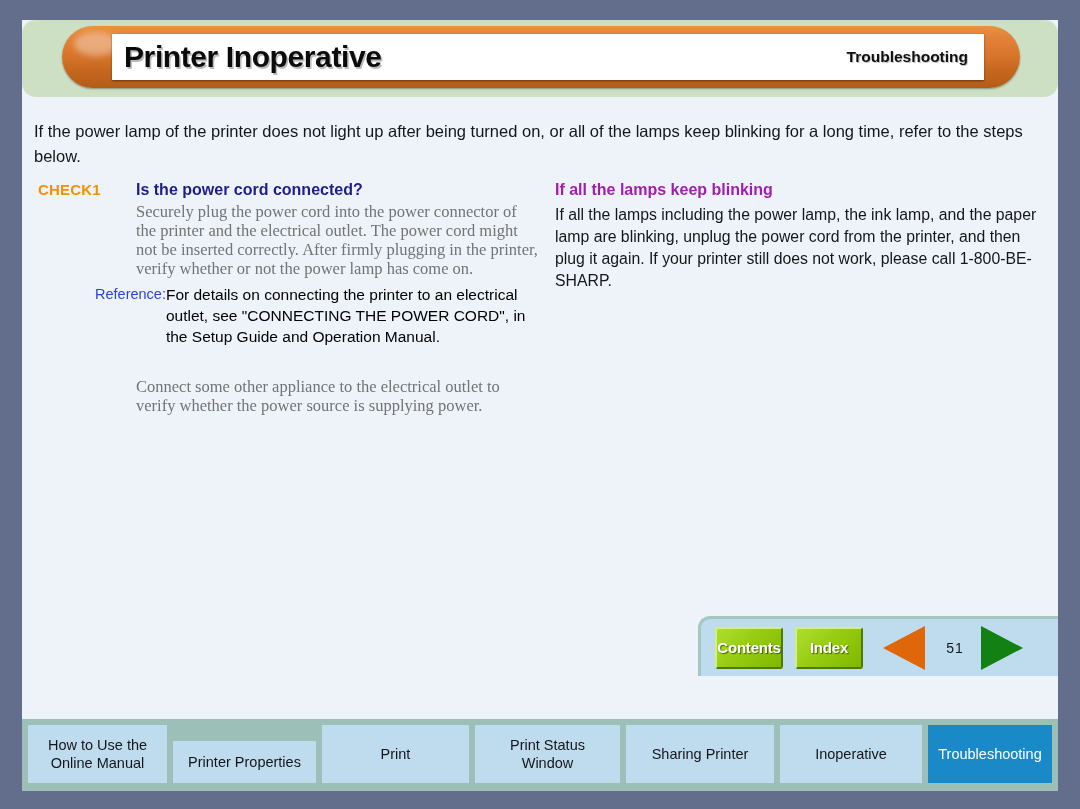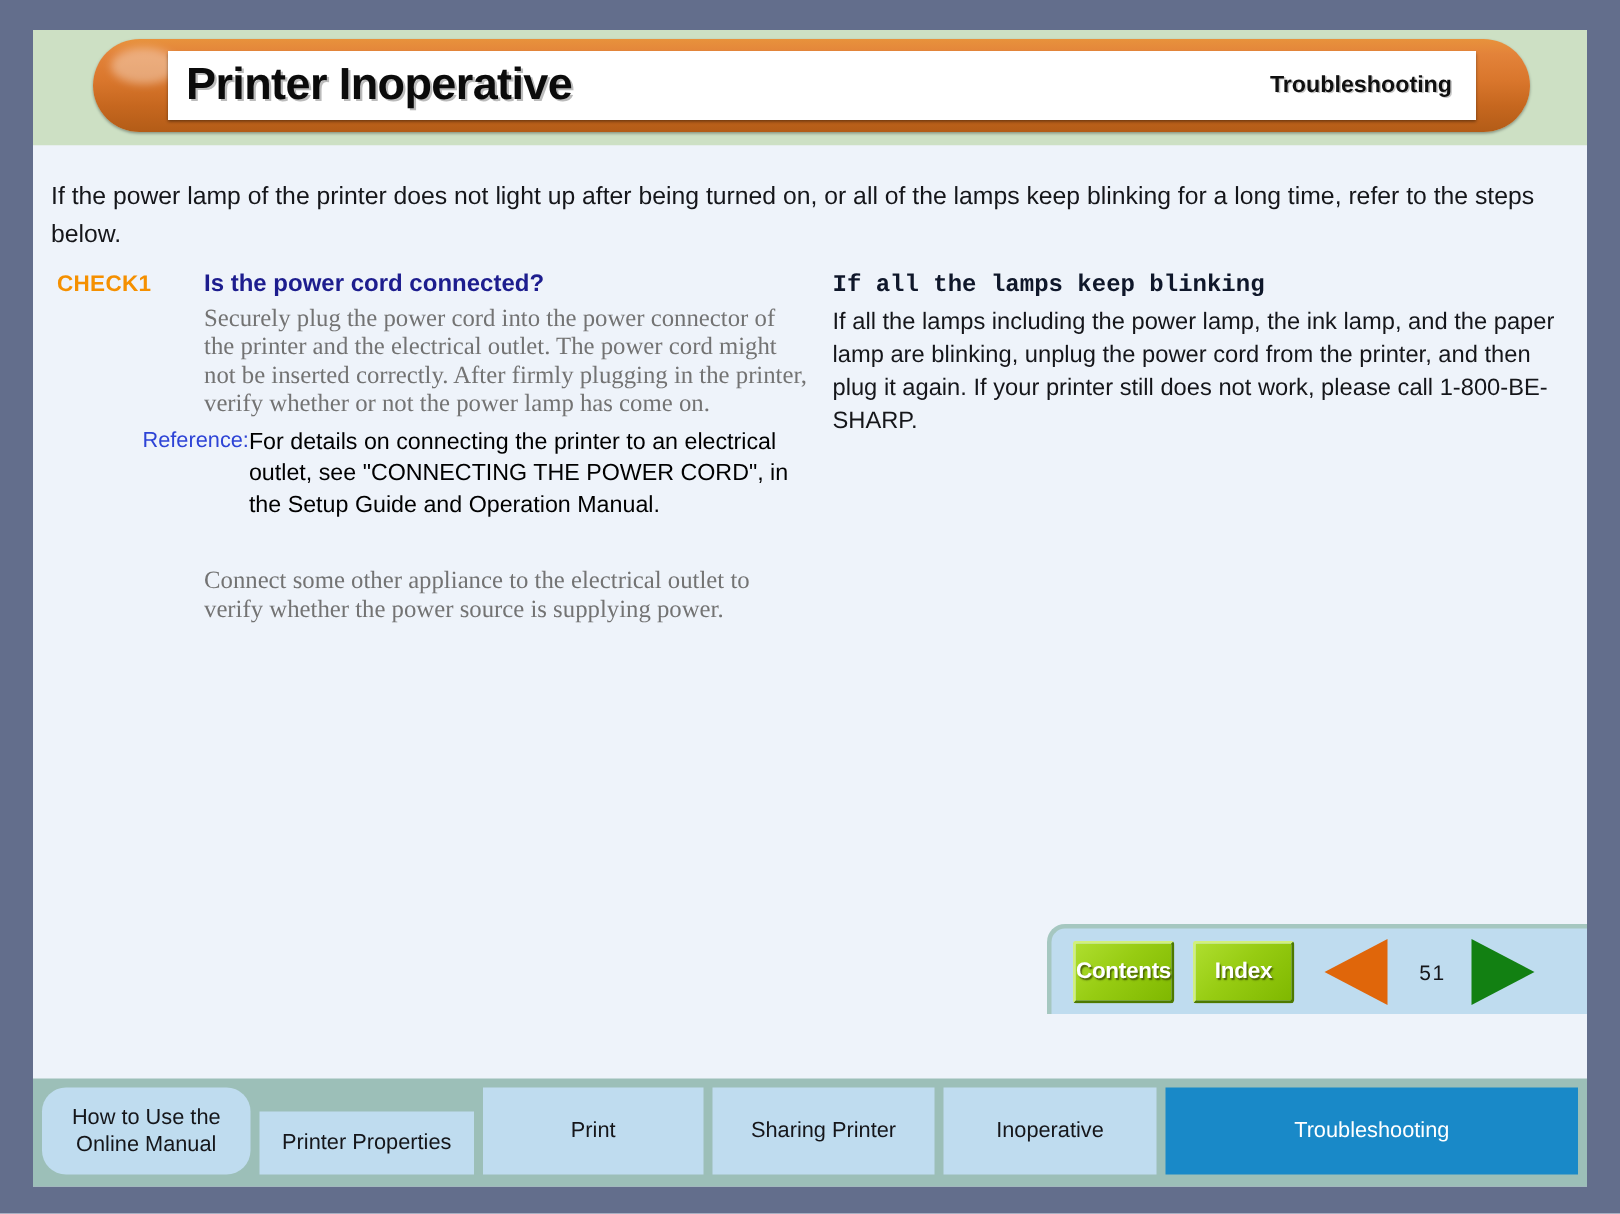--- a/index.html
+++ b/index.html
@@ -25,20 +25,21 @@
     box-sizing: border-box;
   }
 
   
   .header-band {
     position: absolute;
     left: 0; top: 0;
     width: 1036px;
     height: 77px;
     background: #cde0c4;
+    border-radius: 14px;
   }
   .header-pill {
     position: absolute;
     left: 40px;
     top: 6px;
     width: 958px;
     height: 62px;
     border-radius: 31px;
     background: linear-gradient(to bottom,
         #e8923c 0%, #e3833a 16%, #d9762c 45%, #c6671f 72%, #b35c17 100%);
@@ -159,23 +160,22 @@
   }
   .reference-text {
     font-size: 15.5px;
     color: #000000;
     line-height: 21px;
   }
 
   .rc-head {
     font-size: 16px;
     font-weight: bold;
-    color: #0f172a;
+    color: #a21caf;
     line-height: 22px;
-    font-family: Liberation Mono, monospace;
   }
   .rc-body {
     margin-top: 3px;
     font-size: 15.8px;
     line-height: 22px;
     color: #15161a;
   }
 
   .spacer-check2 { height: 24px; }
 
@@ -267,21 +267,21 @@
     color: #15161a;
     line-height: 18px;
     cursor: pointer;
     box-sizing: border-box;
     padding: 2px 4px;
   }
   .tab.active {
     background: #1989c8;
     color: #ffffff;
   }
-  .tab-0 { flex: 0 0 139px; border-radius: 16px; }
+  .tab-0 { flex: 0 0 139px; }
   .tab-1 { flex: 0 0 143px; margin-top: 16px; }
   .tab-2 { flex: 0 0 147px; }
   .tab-3 { flex: 0 0 145px; }
   .tab-4 { flex: 0 0 148px; }
   .tab-5 { flex: 0 0 142px; }
   .tab-6 { flex: 1 1 auto; }
 </style>
 </head>
 <body>
 
@@ -347,20 +347,26 @@
         <div>How to Use the</div>
         <div>Online Manual</div>
       </div>
     </div>
     <div class="tab tab-1">
       <div>Printer Properties</div>
     </div>
     <div class="tab tab-2">
       <div>Print</div>
     </div>
+    <div class="tab tab-3">
+      <div>
+        <div>Print Status</div>
+        <div>Window</div>
+      </div>
+    </div>
     <div class="tab tab-4">
       <div>Sharing Printer</div>
     </div>
     <div class="tab tab-5">
       <div>Inoperative</div>
     </div>
     <div class="tab tab-6 active">
       <div>Troubleshooting</div>
     </div>
   </div>

